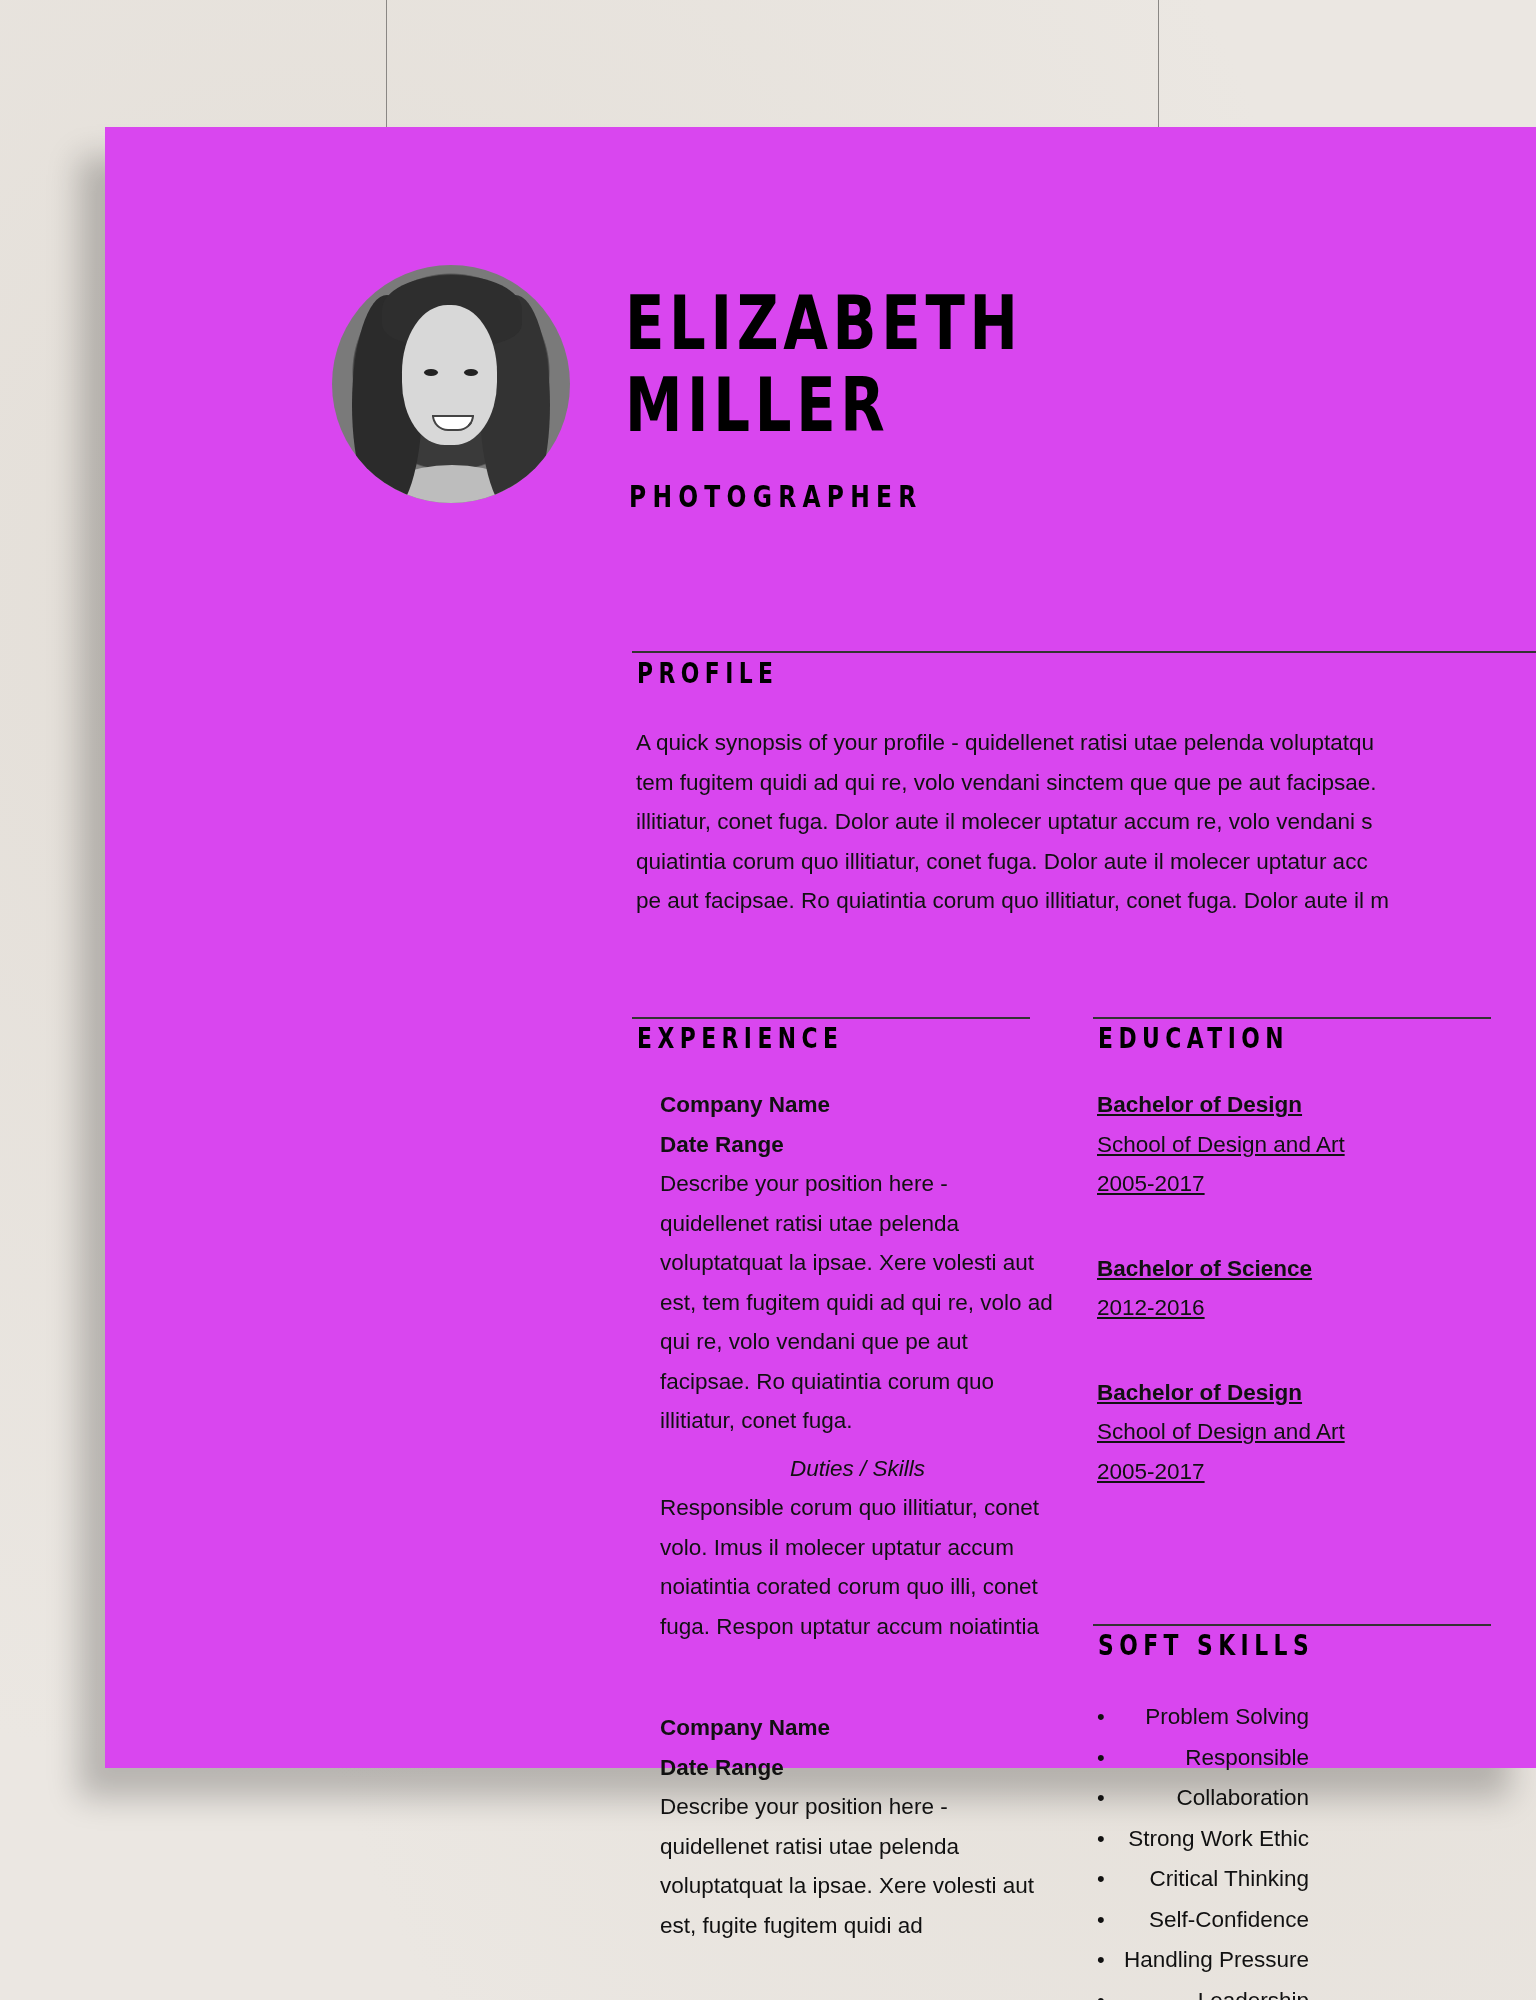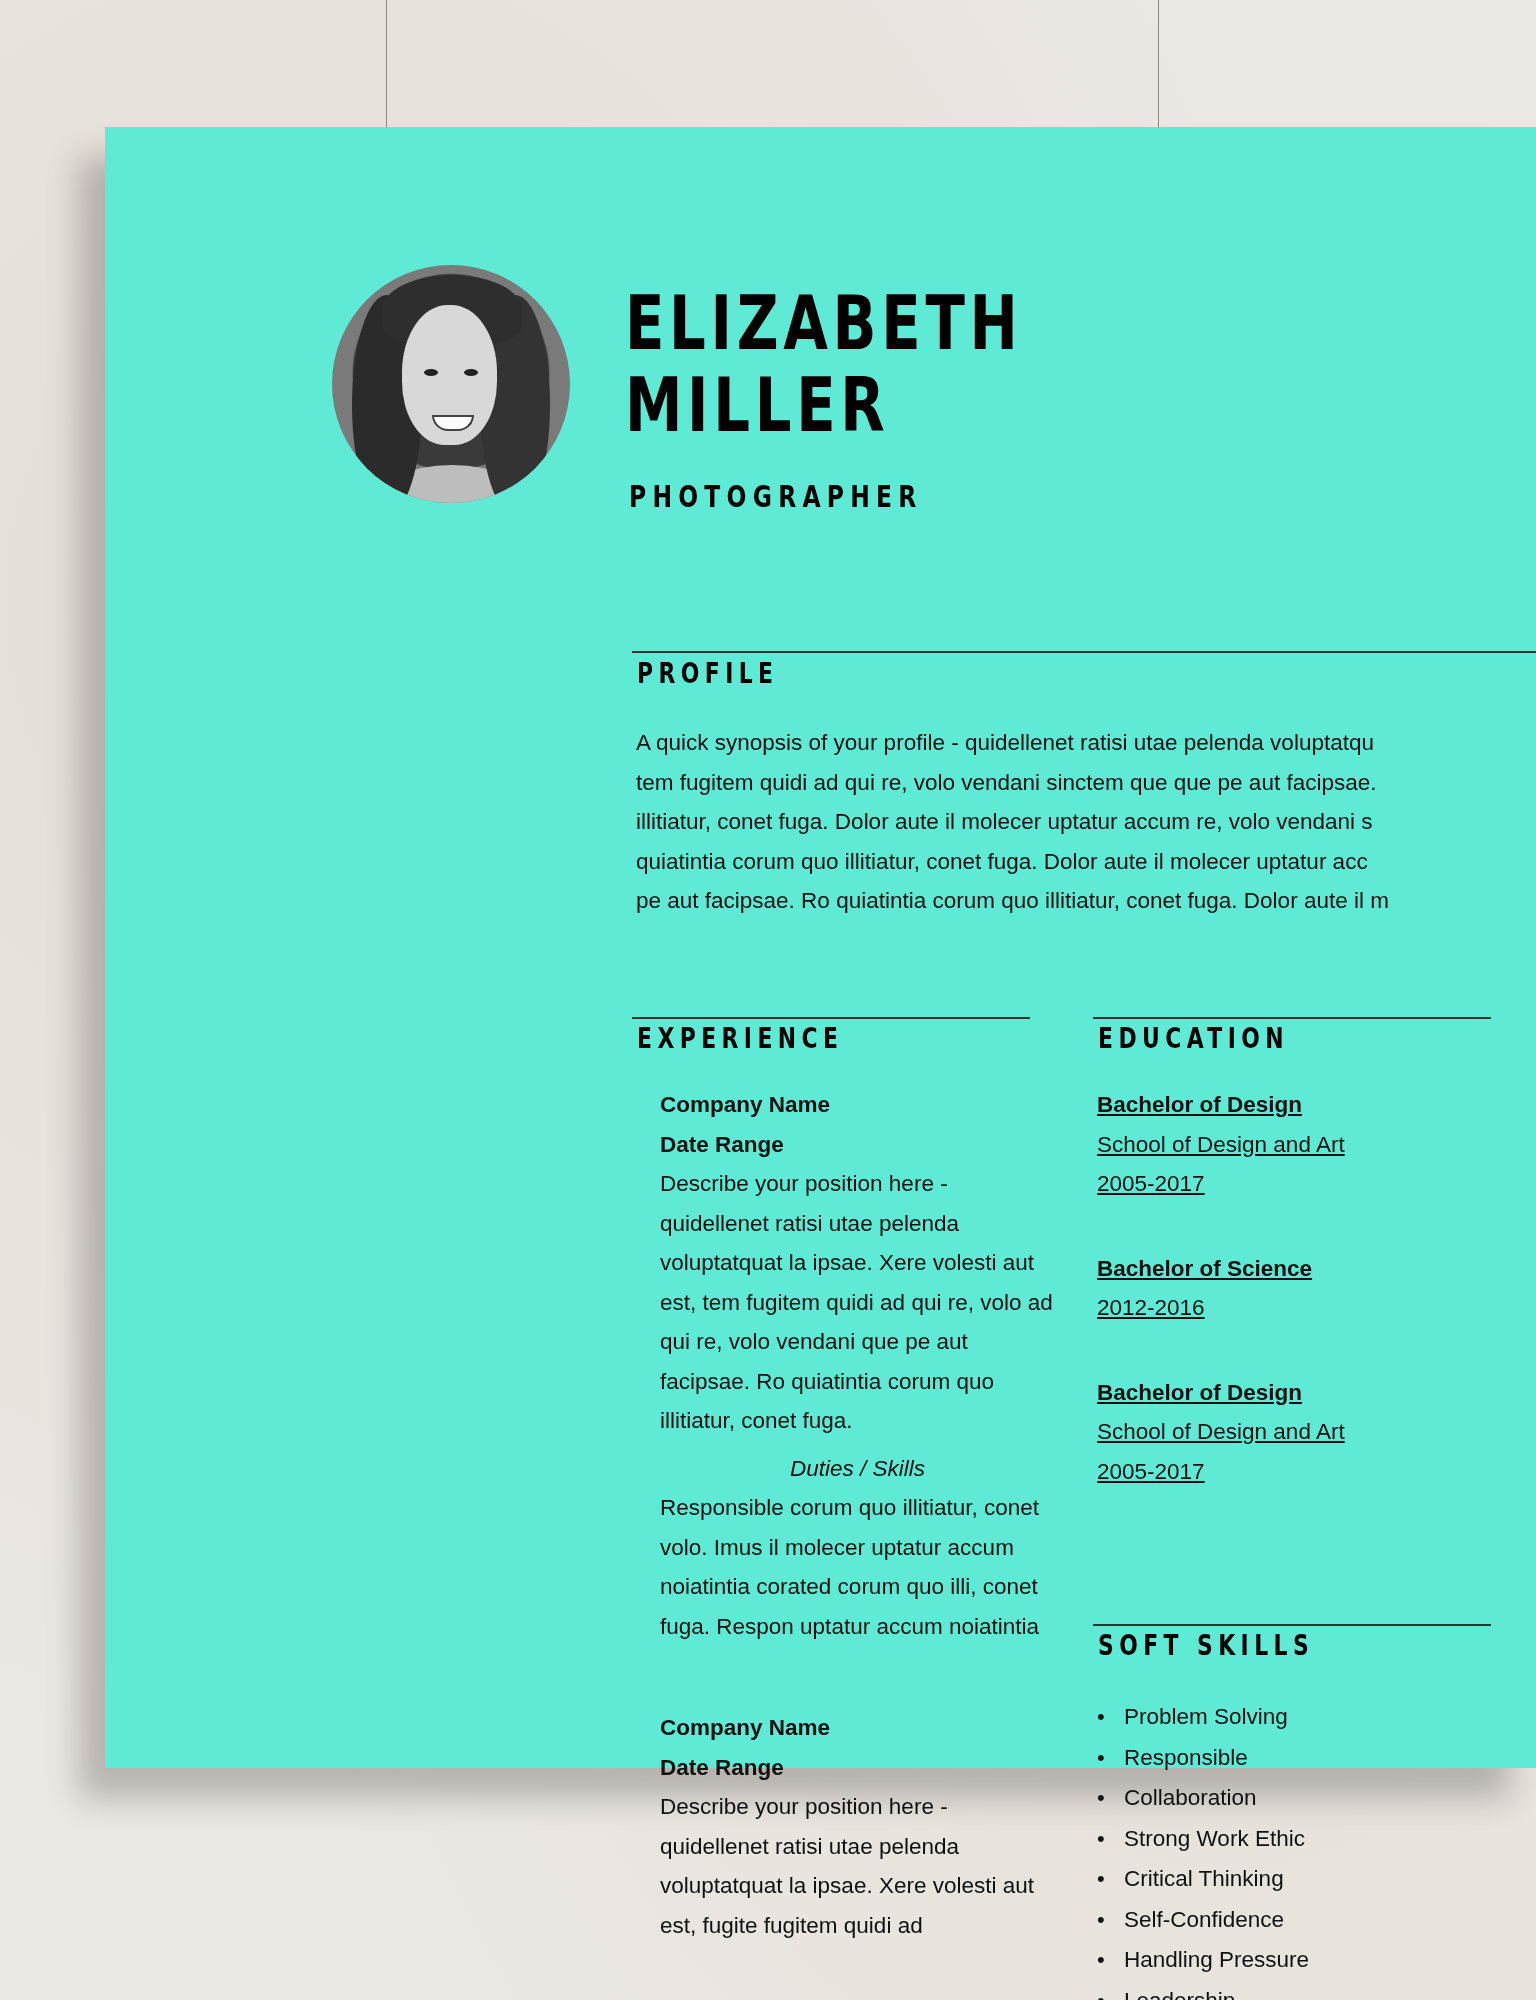--- a/index.html
+++ b/index.html
@@ -11,21 +11,21 @@
   .wall {
     position: absolute; inset: 0;
     background:
       radial-gradient(ellipse at 20% 30%, rgba(220,214,206,0.55), transparent 60%),
       radial-gradient(ellipse at 80% 70%, rgba(222,216,208,0.5), transparent 55%),
       #ebe7e2;
   }
   .hang-line { position: absolute; top: 0; width: 1px; height: 127px; background: #8a8784; }
   .page {
     position: absolute; left: 105px; top: 127px; width: 1431px; height: 1641px;
-    background: #5eead4;
+    background: #d946ef;
     box-shadow: -26px 30px 30px rgba(0,0,0,0.22);
   }
   .photo {
     position: absolute; left: 227px; top: 138px; width: 238px; height: 238px; border-radius: 50%;
     background: radial-gradient(circle at 50% 45%, #e2e2e2 0 22%, #9b9b9b 23% 30%, #3a3a3a 31% 55%, #7a7a7a 56%);
     overflow: hidden;
   }
   .photo .face { position: absolute; left: 70px; top: 40px; width: 95px; height: 140px; border-radius: 48% 48% 45% 45%; background: #d8d8d8; }
   .photo .hair-l { position: absolute; left: 20px; top: 30px; width: 70px; height: 220px; border-radius: 50%; background: #2b2b2b; }
   .photo .hair-r { position: absolute; left: 148px; top: 30px; width: 70px; height: 220px; border-radius: 50%; background: #333; }
@@ -51,21 +51,21 @@
   .body-text { font-family: "Liberation Sans", sans-serif; font-size: 22.5px; line-height: 39.5px; color: #111; }
   .profile-text { position: absolute; left: 531px; top: 596px; width: 1000px; white-space: nowrap; }
   .col { position: absolute; }
   .col p { margin: 0; }
   .bold { font-weight: bold; }
   .italic { font-style: italic; text-align: center; }
   .col-exp { left: 531px; top: 958px; width: 395px; margin-left: 24px; }
   .col-edu { left: 992px; top: 958px; width: 430px; text-decoration: underline; }
   .edu-block { margin-bottom: 45px; }
   .skills { position: absolute; left: 992px; top: 1570px; margin: 0; padding: 0; list-style: none; }
-  .skills li { position: relative; padding-left: 27px; font-size: 22.5px; line-height: 40.5px; color: #111; }
+  .skills li { position: relative; padding-left: 27px; font-size: 22.5px; line-height: 40.5px; color: #111; text-align: right; }
   .skills li::before { content: "\2022"; position: absolute; left: 0; top: 0; font-size: 22px; }
 </style>
 </head>
 <body>
 
 <div class="wall"></div>
 <div class="hang-line" style="left:386px"></div>
 <div class="hang-line" style="left:1158px"></div>
 
 <div class="page">

